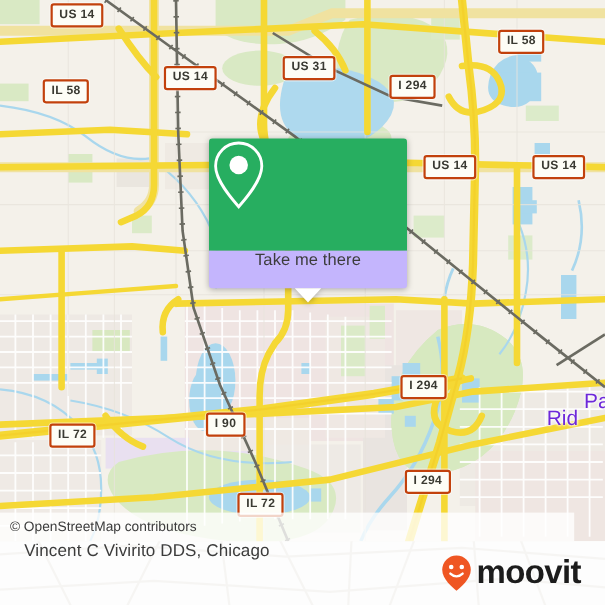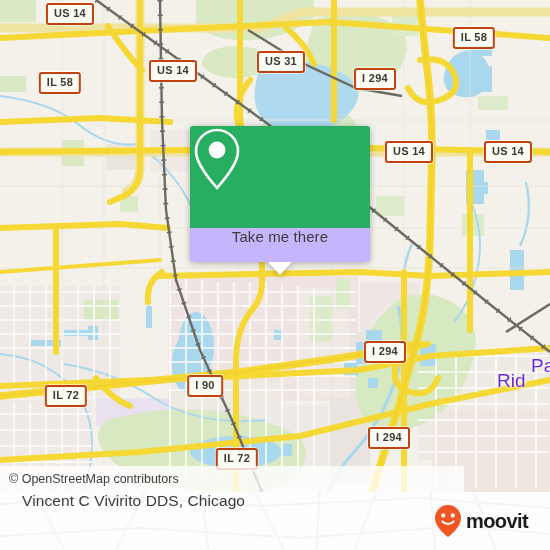--- a/index.html
+++ b/index.html
@@ -64,21 +64,21 @@
   #popup-tail{
     position:absolute;left:50%;top:136px;margin-left:-12px;
     width:0;height:0;
     border-left:12px solid transparent;
     border-right:12px solid transparent;
     border-top:13px solid #fff;
   }
 
   
   #attribution{
-    position:absolute;left:0;top:466px;width:464px;height:26px;
+    position:absolute;left:0;top:466px;width:522px;height:26px;
     background:rgba(255,255,255,.78);
     display:flex;align-items:center;
   }
   #attribution span{
     color:#3c3c3c;font-size:12.5px;padding-left:9px;
   }
 
   
   #footer{
     position:absolute;left:0;top:492px;width:550px;height:58px;
@@ -86,21 +86,21 @@
     display:flex;justify-content:space-between;
     overflow:hidden;
   }
   #footer-watermark{position:absolute;left:0;top:0;width:550px;height:58px;opacity:.5;}
   #footer-title{
     position:relative;z-index:2;
     padding-left:22px;color:#3c3c3c;font-size:15.5px;letter-spacing:.1px;
   }
   #brand{position:relative;z-index:2;display:flex;align-items:center;padding-right:22px;}
   #brand-word{
-    color:#1c1c1c;font-size:20px;font-weight:bold;letter-spacing:-.6px;
+    color:#1c1c1c;font-size:30px;font-weight:bold;letter-spacing:-.6px;
     margin-left:3px;line-height:30px;
   }
 </style>
 </head>
 <body>
 
 <div id="app">
 
   <div id="map-canvas">
     <svg width="550" height="492" viewBox="0 0 550 492">

